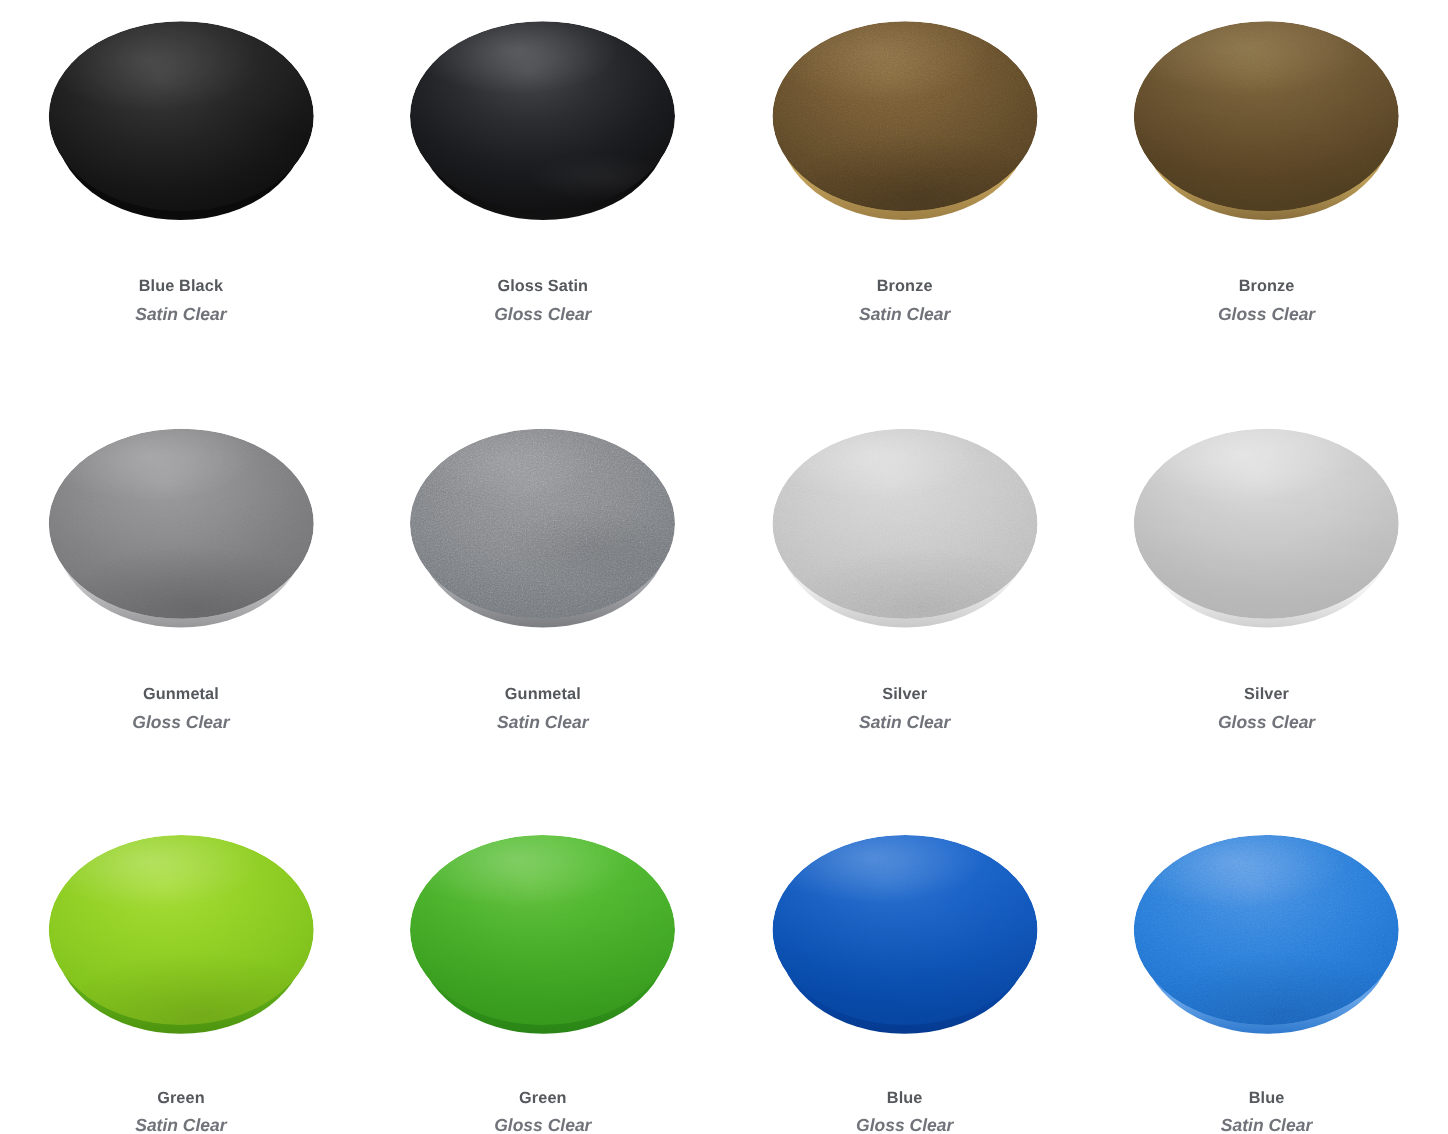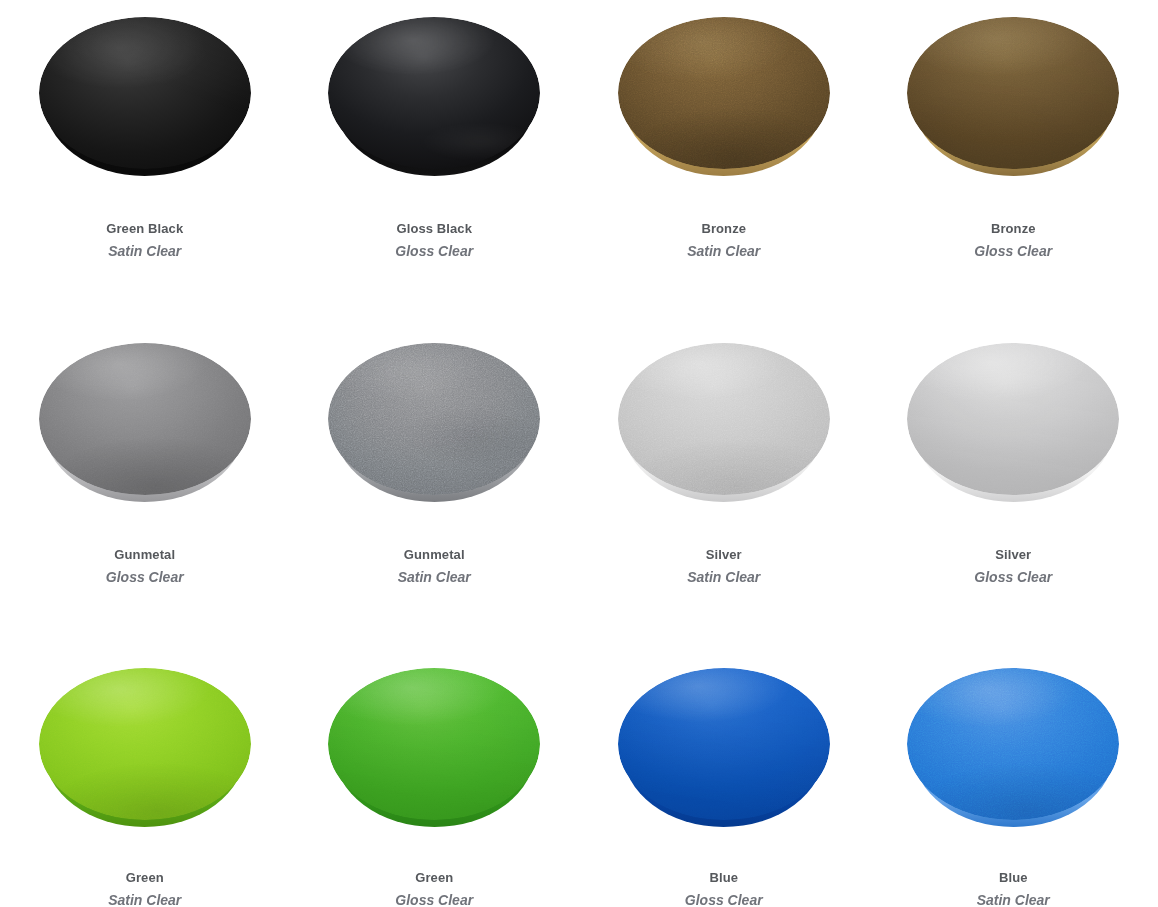--- a/index.html
+++ b/index.html
@@ -298,38 +298,38 @@
       <div class="disc-wrap f-satin-black size-tall">
         <div class="disc-rim"></div>
         <div class="disc">
           <div class="disc-face"></div>
           <div class="disc-sheen"></div>
           <div class="disc-grain" style="filter:url(#grainFilter)"></div>
         </div>
       </div>
     </div>
     <div class="caption">
-      <span class="caption-name">Green Black</span>
+      <span class="caption-name">Blue Black</span>
       <span class="caption-finish">Satin Clear</span>
     </div>
   </div>
 
   <div class="swatch-cell row-1">
     <div class="disc-stage">
       <div class="disc-wrap f-gloss-black size-wide">
         <div class="disc-rim"></div>
         <div class="disc">
           <div class="disc-face"></div>
           <div class="disc-sheen"></div>
           <div class="disc-grain" style="filter:url(#grainFilter)"></div>
         </div>
       </div>
     </div>
     <div class="caption">
-      <span class="caption-name">Gloss Black</span>
+      <span class="caption-name">Gloss Satin</span>
       <span class="caption-finish">Gloss Clear</span>
     </div>
   </div>
 
   <div class="swatch-cell row-1">
     <div class="disc-stage">
       <div class="disc-wrap f-bronze-satin size-wide">
         <div class="disc-rim"></div>
         <div class="disc">
           <div class="disc-face"></div>

